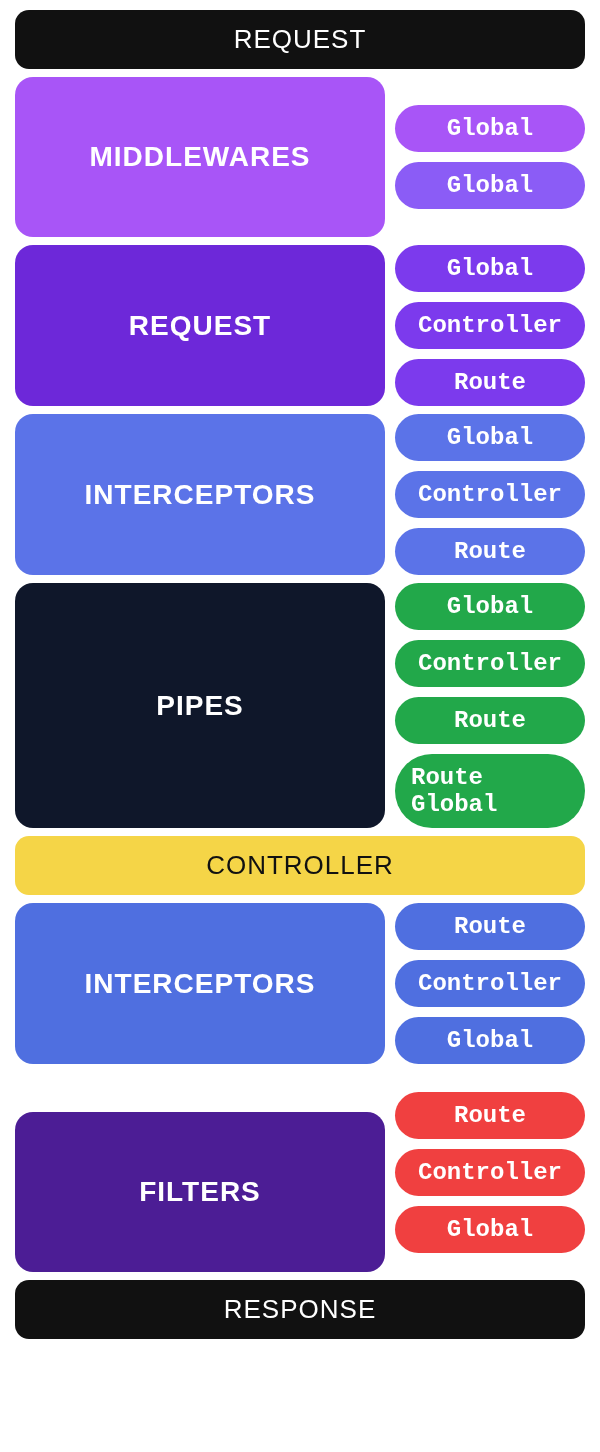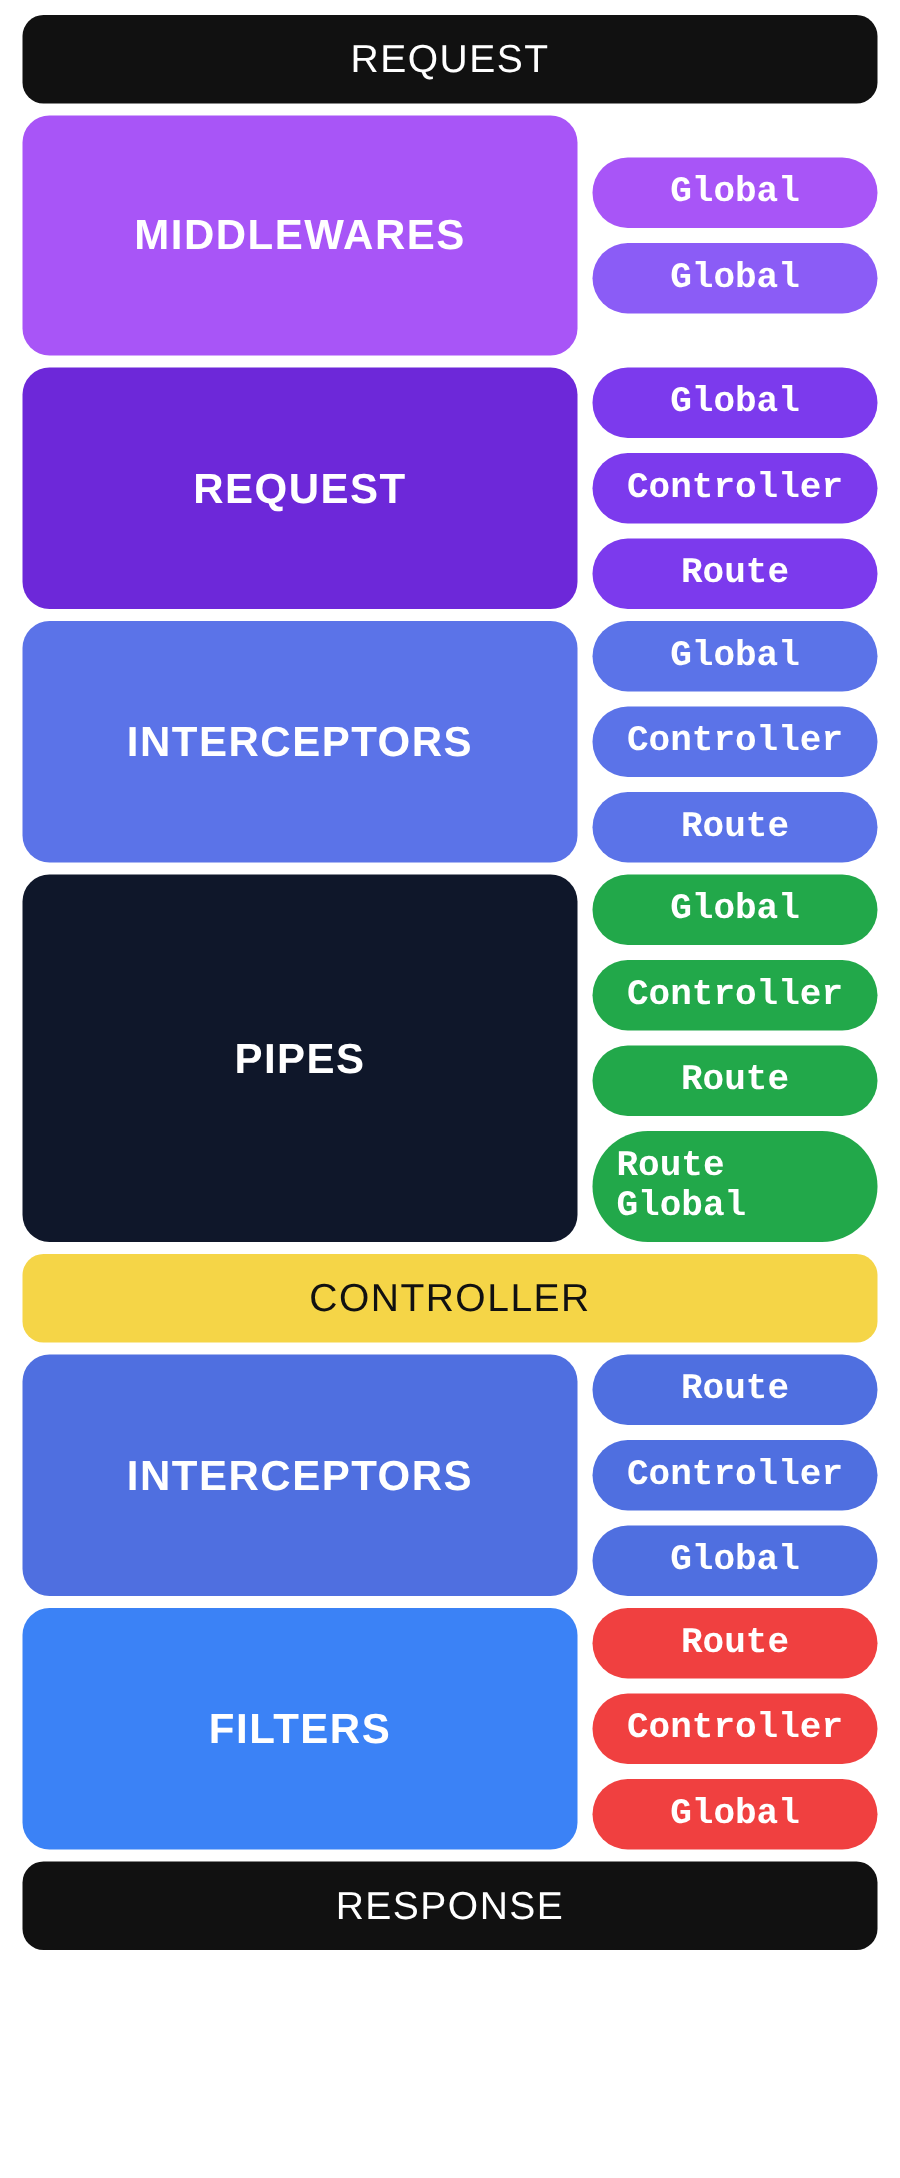--- a/index.html
+++ b/index.html
@@ -79,21 +79,21 @@
       padding: 10px 16px;
       min-height: 44px;
       font-family: Liberation Mono, monospace;
     }
 
     .middlewares-box { background: #a855f7; }
     .guards-box { background: #6d28d9; }
     .interceptors-box { background: #5b73e8; }
     .pipes-box { background: #0f172a; }
     .interceptors2-box { background: #4f6fe0; }
-    .filters-box { background: #3b82f6; }
+    .filters-box { background: #4c1d95; margin-top: 40px; }
 
     .tag-purple-light { background: #a855f7; }
     .tag-purple-module { background: #8b5cf6; }
     .tag-purple-dark { background: #7c3aed; }
     .tag-blue { background: #5b73e8; }
     .tag-green { background: #22a84a; }
     .tag-blue2 { background: #4f6fe0; }
     .tag-red { background: #f04040; }
 
     .controller-bar {

